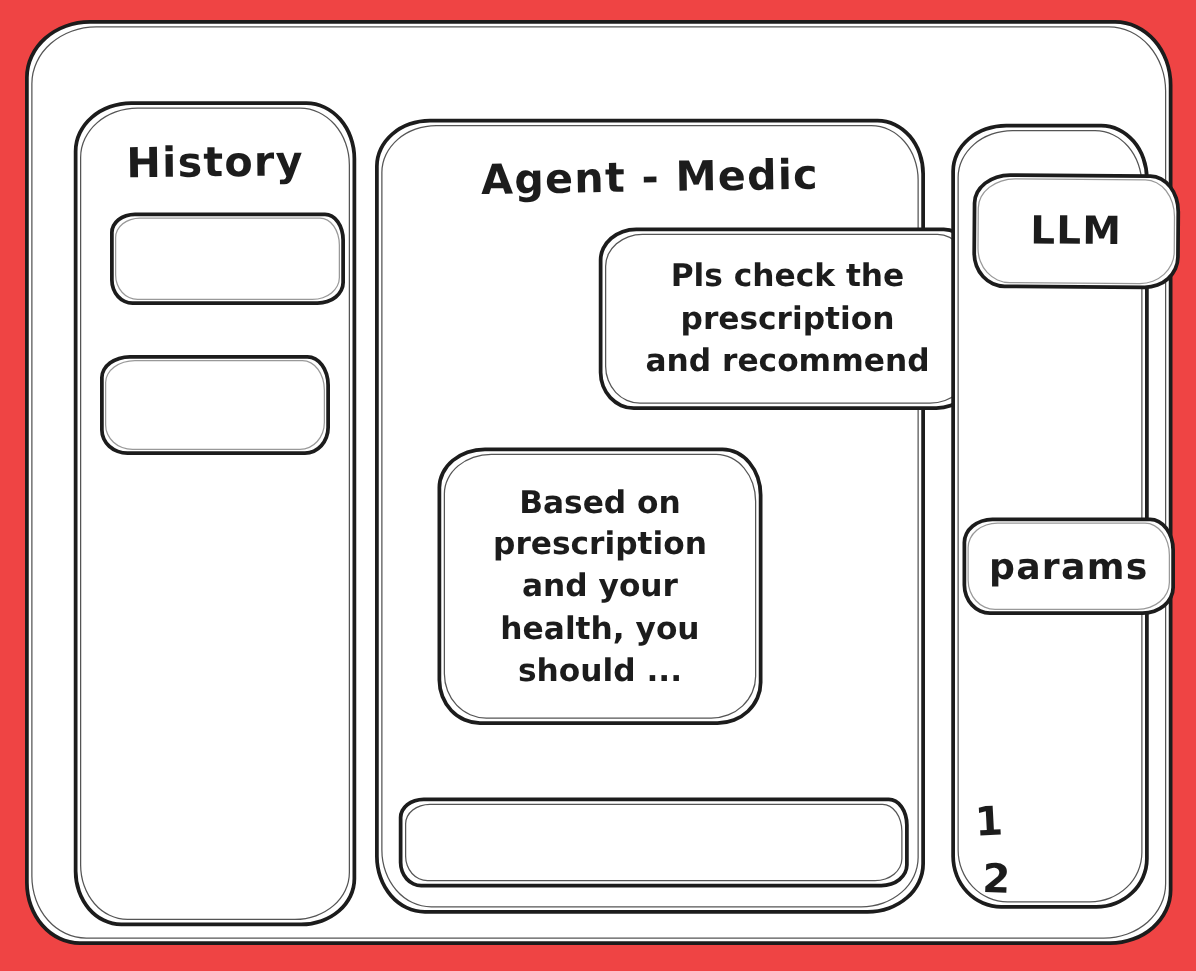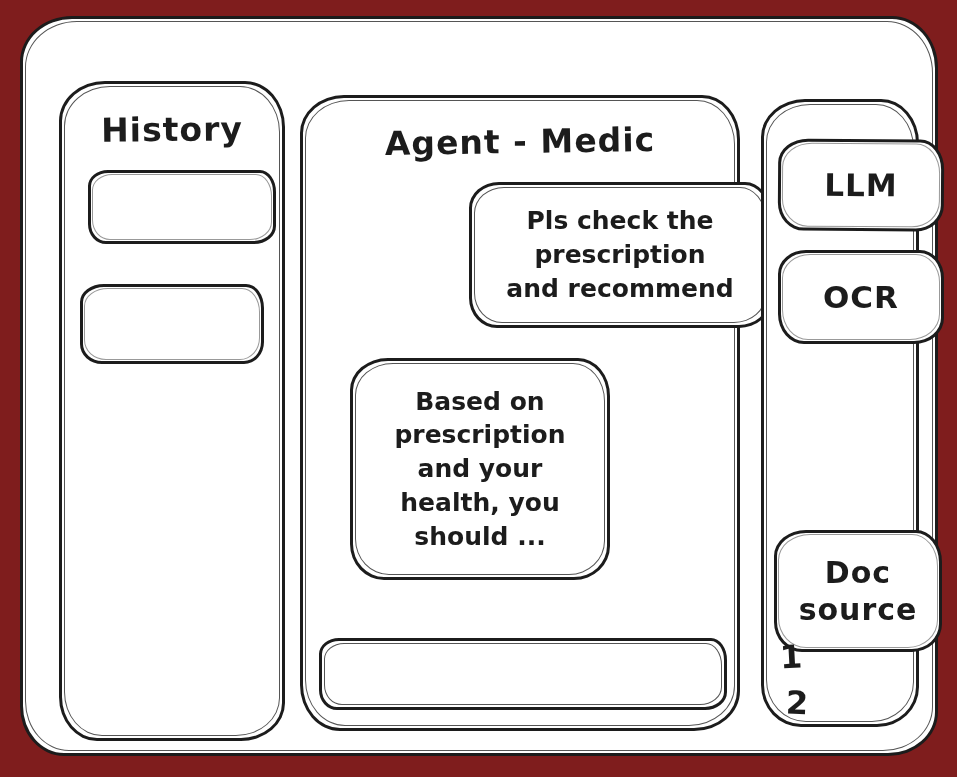--- a/index.html
+++ b/index.html
@@ -9,21 +9,21 @@
     width: 957px;
     height: 777px;
     overflow: hidden;
     font-family: "DejaVu Sans", sans-serif;
     color: #1c1c1c;
   }
   .stage {
     position: relative;
     width: 957px;
     height: 777px;
-    background: #7f1d1d;
+    background: #ef4444;
   }
   
   .sketch {
     position: absolute;
     border: 3px solid #1c1c1c;
     background: #ffffff;
     box-sizing: border-box;
   }
   .sketch::before {
     content: "";
@@ -79,21 +79,21 @@
     white-space: pre-line;
     text-align: center;
     font-size: 25px;
     font-weight: 600;
     line-height: 1.35;
     display: flex;
     align-items: center;
     justify-content: center;
   }
   .bubble-user {
-    left: 166px; top: 84px;
+    left: 176px; top: 84px;
     width: 302px; height: 146px;
     border-radius: 30px 26px 32px 28px / 26px 32px 28px 30px;
   }
   .bubble-assistant {
     left: 8px; top: 260px;
     width: 260px; height: 222px;
     border-radius: 38px 32px 36px 34px / 32px 38px 34px 36px;
     margin-left: 39px;
   }
   .chat-input-wrap {
@@ -189,22 +189,20 @@
 health, you
 should ...</div>
 
       <div class="sketch chat-input-wrap">
         <input type="text" placeholder="" style="">
       </div>
     </div>
 
     <div class="sketch tools-panel">
       <div class="sketch thin tool-button tool-llm">LLM</div>
-      <div class="sketch thin tool-button tool-ocr">OCR</div>
-      <div class="sketch thin tool-button tool-doc">Doc
-source</div>
+      <div class="sketch thin tool-button tool-params">params</div>
 
       <div class="doc-num doc-num-1">1</div>
       <div class="doc-num doc-num-2">2</div>
     </div>
 
   </div>
 </div>
 
 </body></html>

